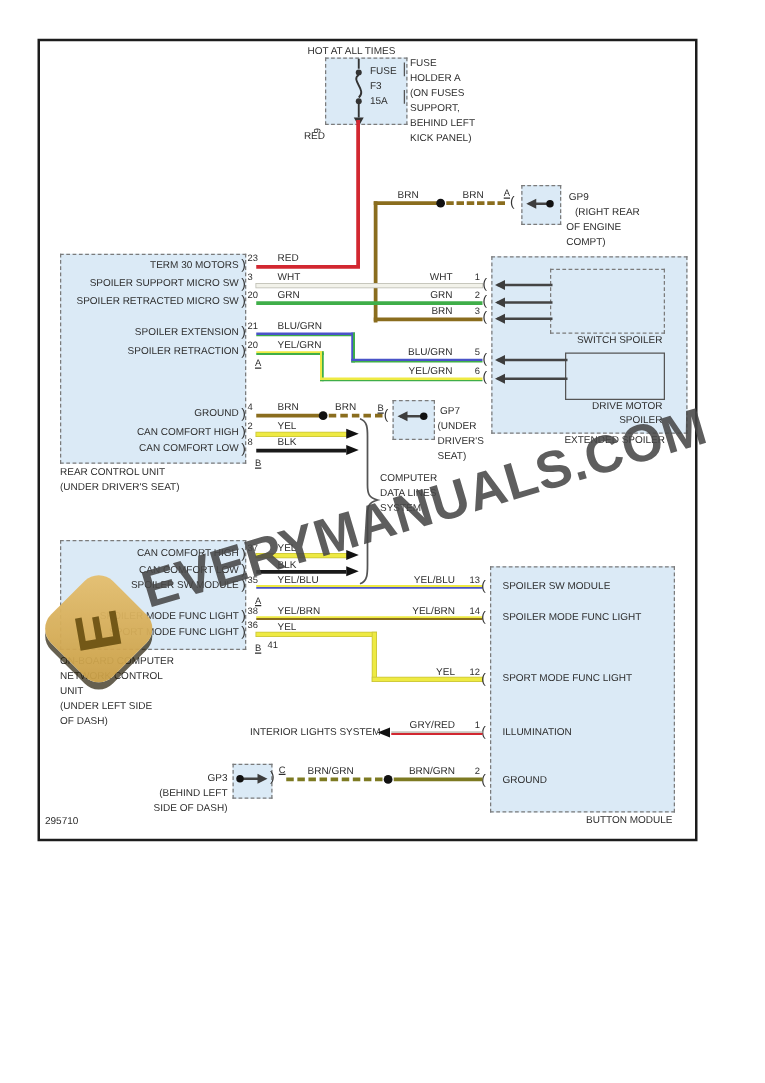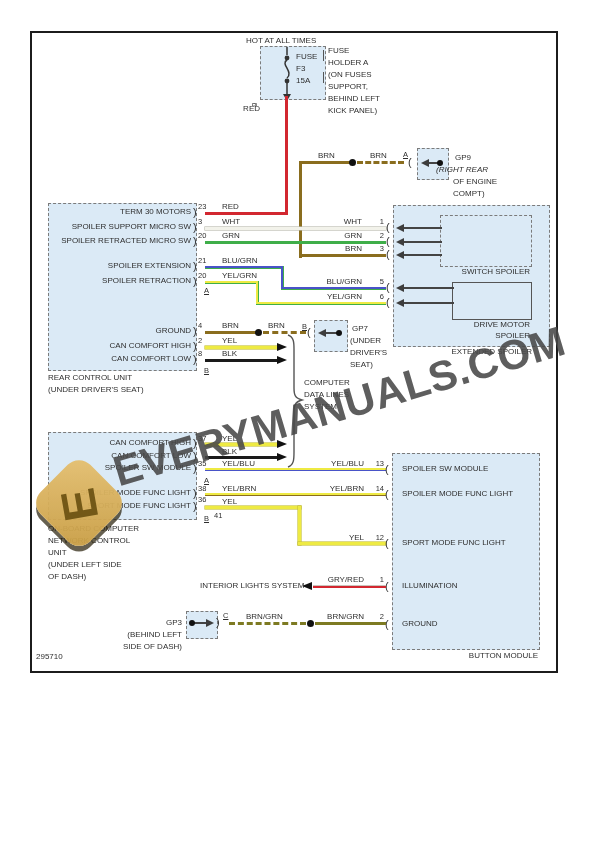--- a/index.html
+++ b/index.html
@@ -85,21 +85,21 @@
   <div class="d-brn" style="left:357px;top:161px;width:47px;"></div>
   <div class="lbl" style="left:318px;top:151px;">BRN</div>
   <div class="lbl" style="left:370px;top:151px;">BRN</div>
   <div class="num u" style="left:403px;top:150px;">A</div>
   <div class="brk" style="left:408px;top:157px;">(</div>
   <div class="box" style="left:417px;top:148px;width:30px;height:30px;"></div>
   <div class="gline" style="left:423px;top:162px;width:19px;"></div>
   <div class="dot" style="left:437px;top:159.5px;width:6px;height:6px;"></div>
   <div class="garr-l" style="left:421px;top:159px;"></div>
   <div class="lbl" style="left:455px;top:153px;">GP9</div>
-  <div class="lbl" style="left:436px;top:165px;font-style:italic;">(RIGHT REAR</div>
+  <div class="lbl" style="left:460px;top:165px;">(RIGHT REAR</div>
   <div class="lbl" style="left:453px;top:177px;">OF ENGINE</div>
   <div class="lbl" style="left:453px;top:189px;">COMPT)</div>
 
   <div class="box" style="left:48px;top:203px;width:147px;height:166px;"></div>
   <div class="lbl rt" style="left:50px;top:207px;width:141px;">TERM 30 MOTORS</div>
   <div class="lbl rt" style="left:50px;top:222px;width:141px;">SPOILER SUPPORT MICRO SW</div>
   <div class="lbl rt" style="left:50px;top:236px;width:141px;">SPOILER RETRACTED MICRO SW</div>
   <div class="lbl rt" style="left:50px;top:261px;width:141px;">SPOILER EXTENSION</div>
   <div class="lbl rt" style="left:50px;top:276px;width:141px;">SPOILER RETRACTION</div>
   <div class="lbl rt" style="left:50px;top:326px;width:141px;">GROUND</div>

